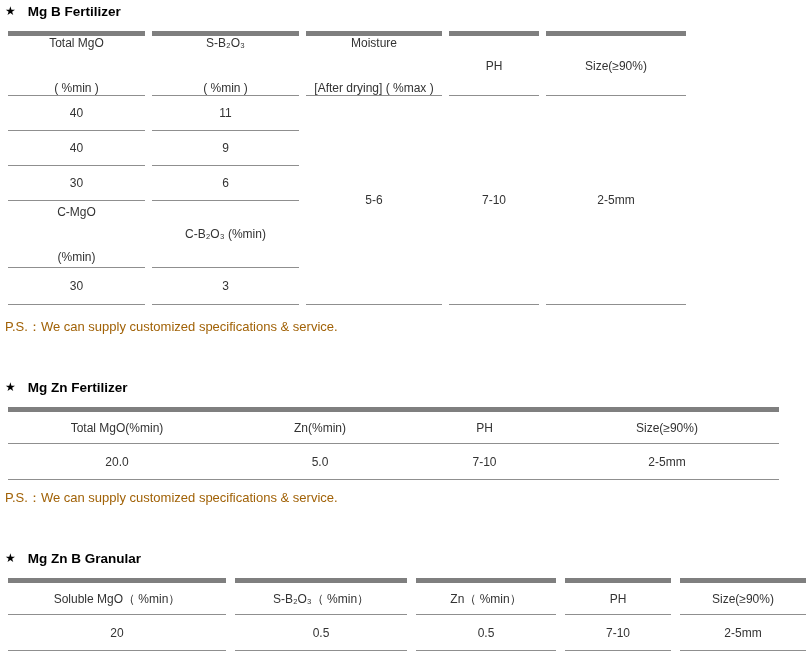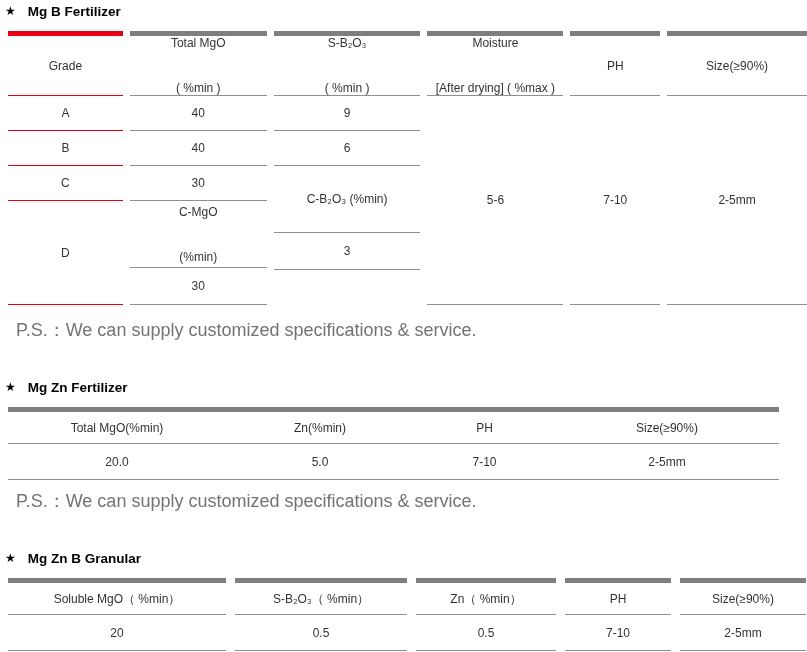--- a/index.html
+++ b/index.html
@@ -75,44 +75,37 @@
   .t2c4 { width: 224px; }
 
   
   .t3c1 { width: 218px; }
   .t3c2 { width: 172px; }
   .t3c3 { width: 140px; }
   .t3c4 { width: 106px; }
   .t3c5 { width: 126px; }
 
   .ps {
-    margin: 13px 0 0 16px;
+    margin: 13px 0 0 5px;
     height: 15px;
-    font-size: 18px;
-    color: #737373;
+    font-size: 13px;
+    color: #a16207;
   }
   .ps.tight { margin-top: 9px; }
 </style>
 </head>
 <body>
 
 <div class="section-title">
   <span class="star">★</span>
   <span>Mg B Fertilizer</span>
 </div>
 
 <div class="tbl t1">
 
-  <div class="col red-col t1c1">
-    <div class="cell h-head">Grade</div>
-    <div class="cell h-row">A</div>
-    <div class="cell h-row">B</div>
-    <div class="cell h-row">C</div>
-    <div class="cell h-d">D</div>
-  </div>
 
   <div class="col t1c2">
     <div class="cell h-head two-line">
       <div>Total MgO</div>
       <div>( %min )</div>
     </div>
     <div class="cell h-row">40</div>
     <div class="cell h-row">40</div>
     <div class="cell h-row">30</div>
     <div class="cell h-dsub two-line">
@@ -120,20 +113,21 @@
       <div>(%min)</div>
     </div>
     <div class="cell h-dval">30</div>
   </div>
 
   <div class="col t1c3">
     <div class="cell h-head two-line">
       <div>S-B₂O₃</div>
       <div>( %min )</div>
     </div>
+    <div class="cell h-row">11</div>
     <div class="cell h-row">9</div>
     <div class="cell h-row">6</div>
     <div class="cell h-dsub">C-B₂O₃  (%min)</div>
     <div class="cell h-dval">3</div>
   </div>
 
   <div class="col t1c4">
     <div class="cell h-head two-line">
       <div>Moisture</div>
       <div>[After drying] ( %max )</div>

